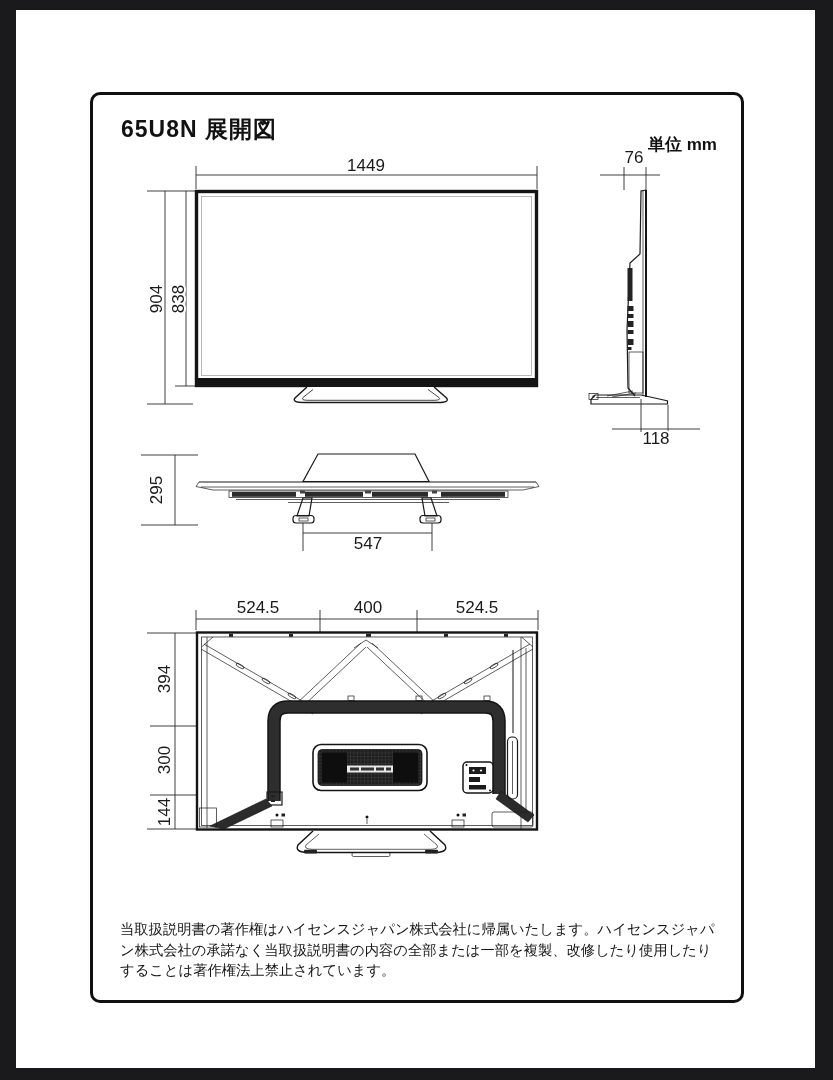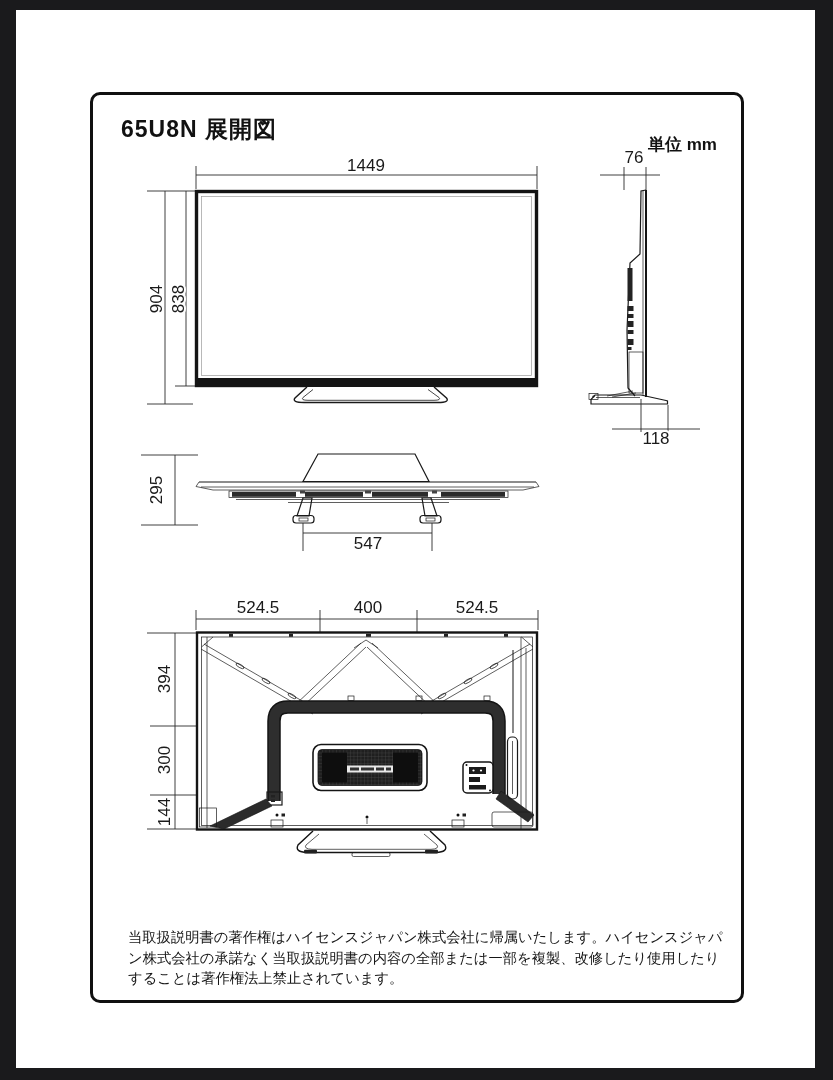--- a/index.html
+++ b/index.html
@@ -5,21 +5,21 @@
   html,body{margin:0;padding:0;}
   body{
     width:833px;height:1080px;position:relative;overflow:hidden;
     background:#1a1a1c;
     font-family:"Liberation Sans", sans-serif;
   }
   .page{position:absolute;left:16px;top:10px;width:799px;height:1058px;background:#ffffff;}
   .frame{position:absolute;left:90px;top:92px;width:648px;height:905px;border:3px solid #101010;border-radius:10px;background:transparent;}
   .title{position:absolute;left:121px;top:99px;font-size:23px;font-weight:700;color:#111;letter-spacing:1px;white-space:nowrap;}
   .unit{position:absolute;left:576px;top:104px;width:141px;text-align:right;font-size:17px;font-weight:600;color:#111;margin-top:29px;}
-  .copyright{position:absolute;left:120px;top:919px;width:605px;font-size:14.3px;line-height:1.44;color:#161616;margin:8px;text-align:left;}
+  .copyright{position:absolute;left:120px;top:919px;width:605px;font-size:14.3px;line-height:1.44;color:#161616;margin:0;text-align:left;}
   svg.drawing{position:absolute;left:0;top:0;}
   
   .s1{stroke:#1a1a1a;stroke-width:1.2;fill:none;}
   .s07{stroke:#1a1a1a;stroke-width:0.7;fill:none;}
   .s2{stroke:#141414;stroke-width:2;fill:none;}
   .dim{stroke:#2a2a2a;stroke-width:0.9;fill:none;}
   .dimtxt{
     font-family:"Liberation Sans", sans-serif;
     font-size:17px;font-weight:500;fill:#1a1a1a;
     paint-order:stroke fill;stroke:#ffffff;stroke-width:4px;stroke-linejoin:round;

